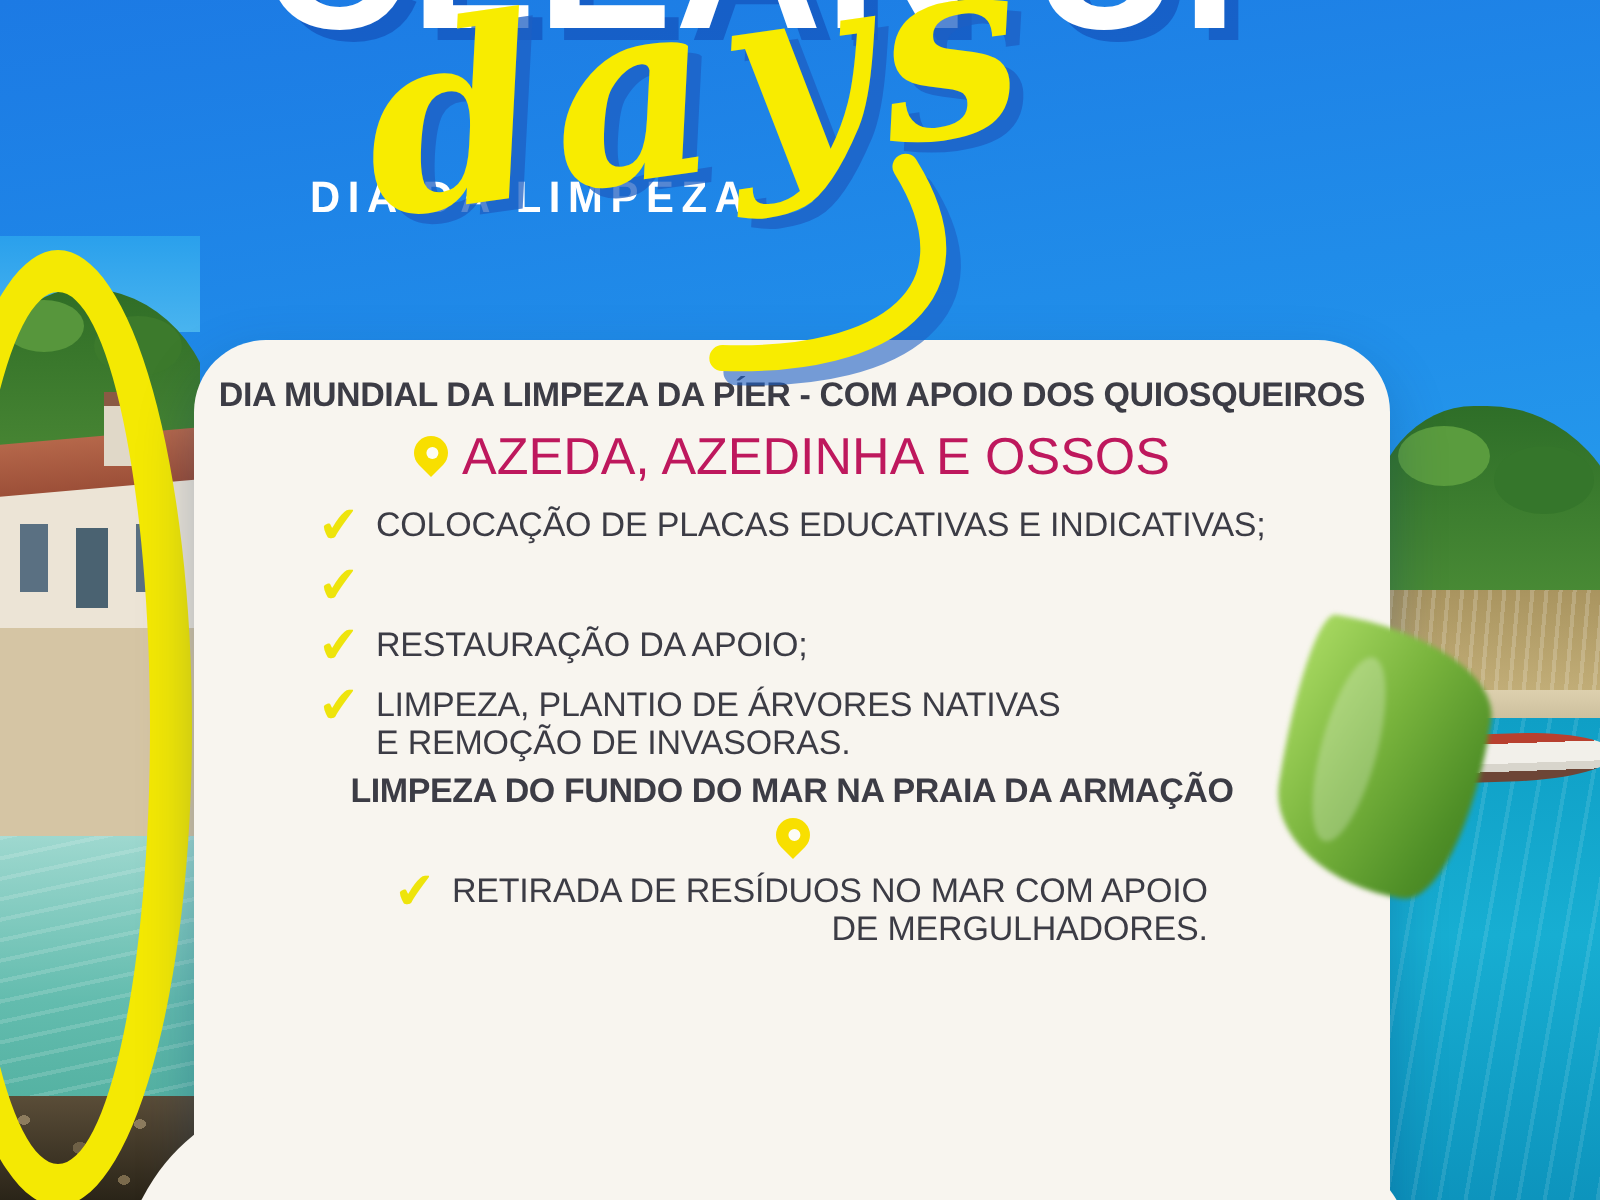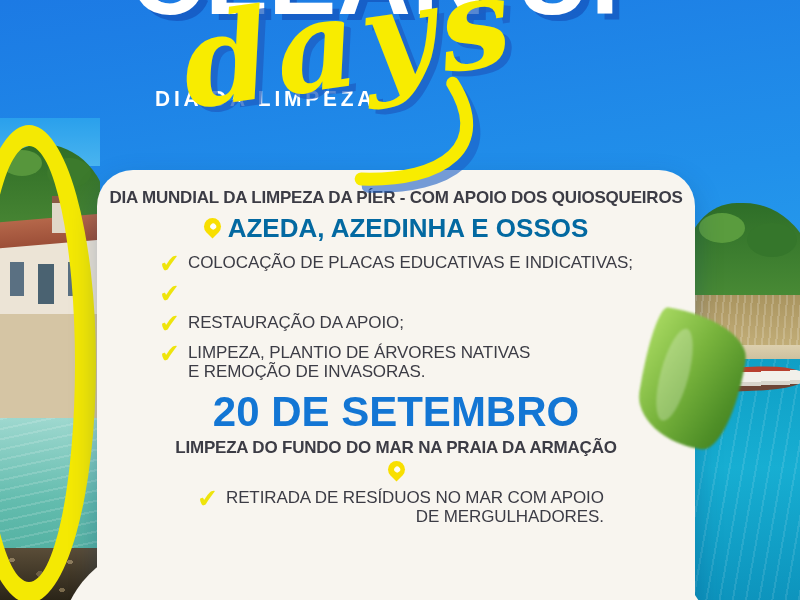--- a/index.html
+++ b/index.html
@@ -75,21 +75,21 @@
     box-shadow:0 12px 28px rgba(0,50,110,.28);}
   .bulge{position:absolute;background:#f8f5ef;border-radius:50%;z-index:5;}
   .bulge-left{left:60px;top:545px;width:200px;height:200px;}
   .bulge-right{left:605px;top:575px;width:100px;height:100px;}
   .card-inner{position:relative;width:100%;height:100%;padding-top:14px;box-sizing:border-box;text-align:center;}
   .date{margin:0;color:#1376d4;font-weight:bold;line-height:1.05;}
   .date-1{font-size:44px;}
   .date-2{font-size:42px;margin-top:8px;}
   .ev-sub{margin-top:4px;color:#3c3c45;font-weight:bold;font-size:17px;letter-spacing:-0.2px;}
   .loc-row{display:flex;justify-content:center;align-items:center;gap:7px;margin-top:7px;}
-  .loc-label{color:#0369a1;font-weight:bold;font-size:26px;line-height:1;}
+  .loc-label{color:#be185d;font-weight:normal;font-size:26px;line-height:1;}
   .pin{width:17px;height:17px;background:#f8df00;border-radius:50% 50% 50% 0;transform:rotate(-45deg);position:relative;margin-top:-4px;flex:0 0 auto;}
   .pin::after{content:"";position:absolute;width:6px;height:6px;background:#fdfdf6;border-radius:50%;top:5.5px;left:5.5px;}
   .tasks{display:flex;flex-direction:column;gap:10px;margin:12px 0 0 62px;text-align:left;}
   .tasks-2{margin:10px 0 0 100px;text-align:right;}
   .task{display:flex;align-items:flex-start;gap:8px;}
   .check{font-size:25px;line-height:.8;color:#eee40c;flex:0 0 auto;transform:rotate(-4deg);}
   .task-text{color:#3c3c45;font-weight:normal;font-size:17px;line-height:1.14;white-space:pre-line;letter-spacing:-0.1px;}
   
   .leaf{position:absolute;left:642px;top:312px;width:100px;height:135px;z-index:8;
     background:linear-gradient(115deg,#aede66 0%,#78b33c 45%,#4f8f27 80%,#3f7d1f 100%);
@@ -159,21 +159,20 @@
           <span class="check">✔</span>
           <span class="task-text">RESTAURAÇÃO DA APOIO;</span>
         </div>
         <div class="task">
           <span class="check">✔</span>
           <span class="task-text">LIMPEZA, PLANTIO DE ÁRVORES NATIVAS
 E REMOÇÃO DE INVASORAS.</span>
         </div>
       </div>
 
-      <h1 class="date date-2">20 DE SETEMBRO</h1>
       <div class="ev-sub">LIMPEZA DO FUNDO DO MAR NA PRAIA DA ARMAÇÃO</div>
       <div class="loc-row">
         <span class="pin"></span>
       </div>
       <div class="tasks tasks-2">
         <div class="task">
           <span class="check">✔</span>
           <span class="task-text">RETIRADA DE RESÍDUOS NO MAR COM APOIO
 DE MERGULHADORES.</span>
         </div>

